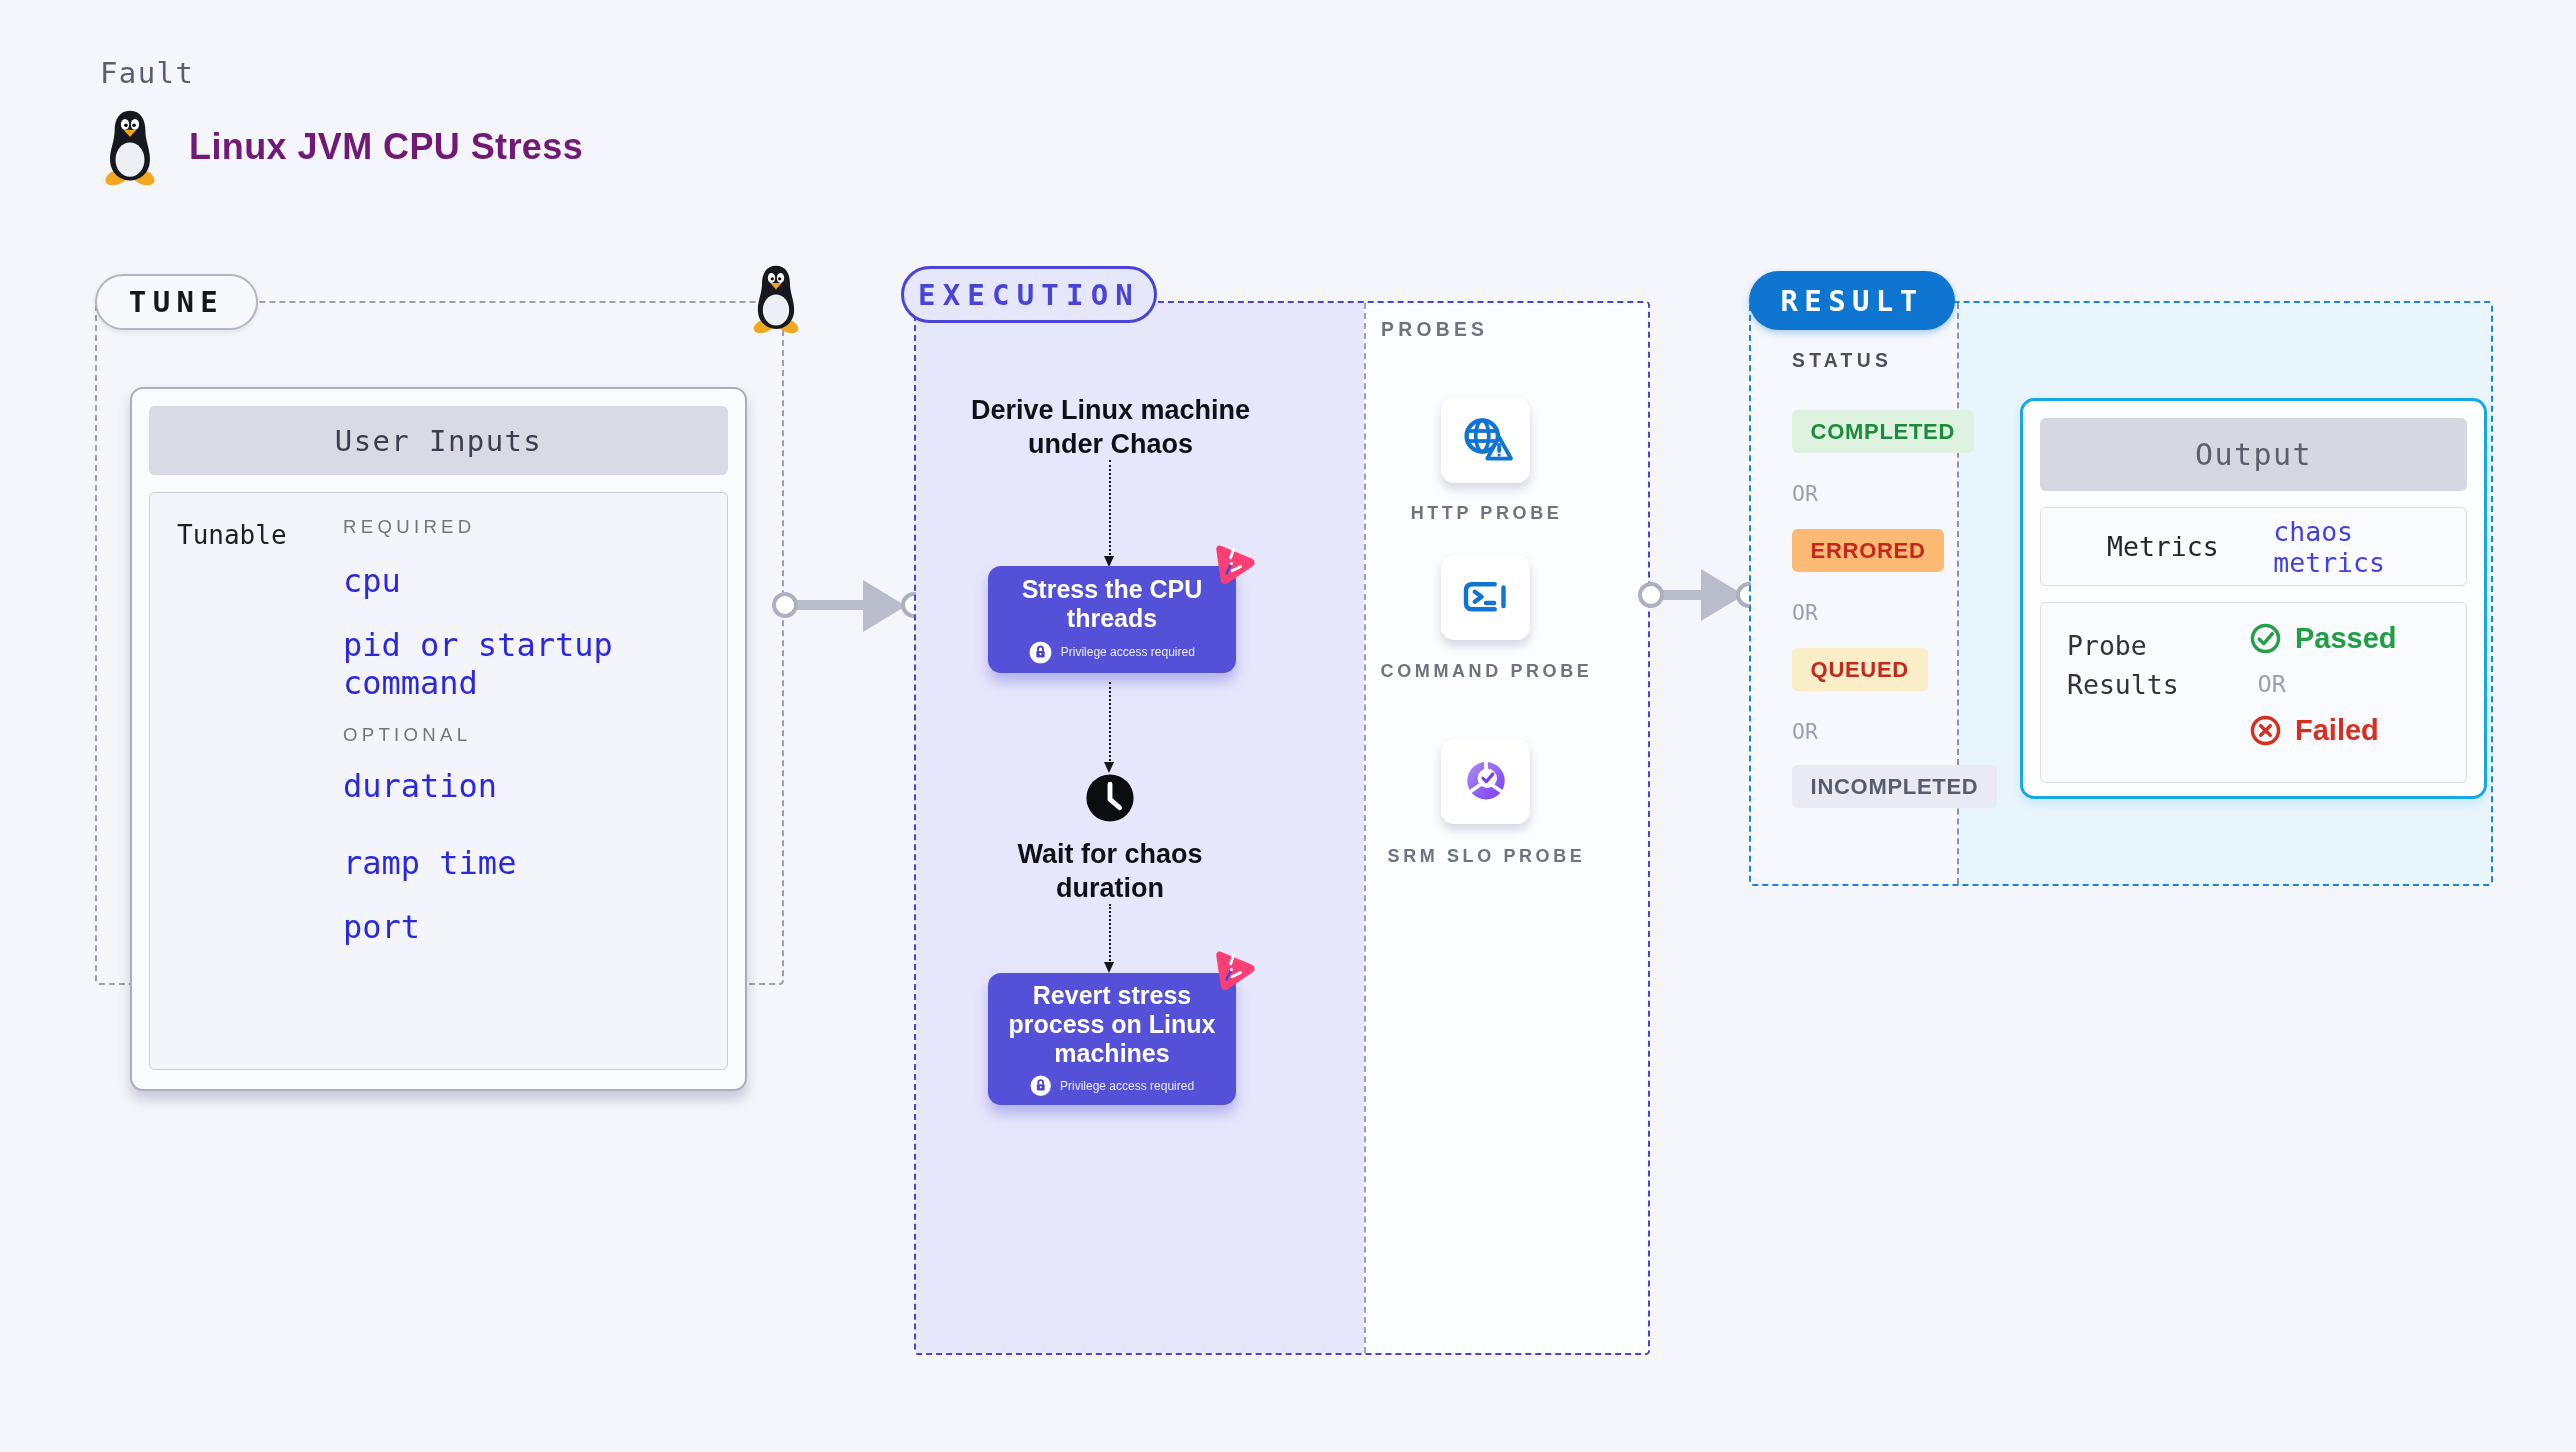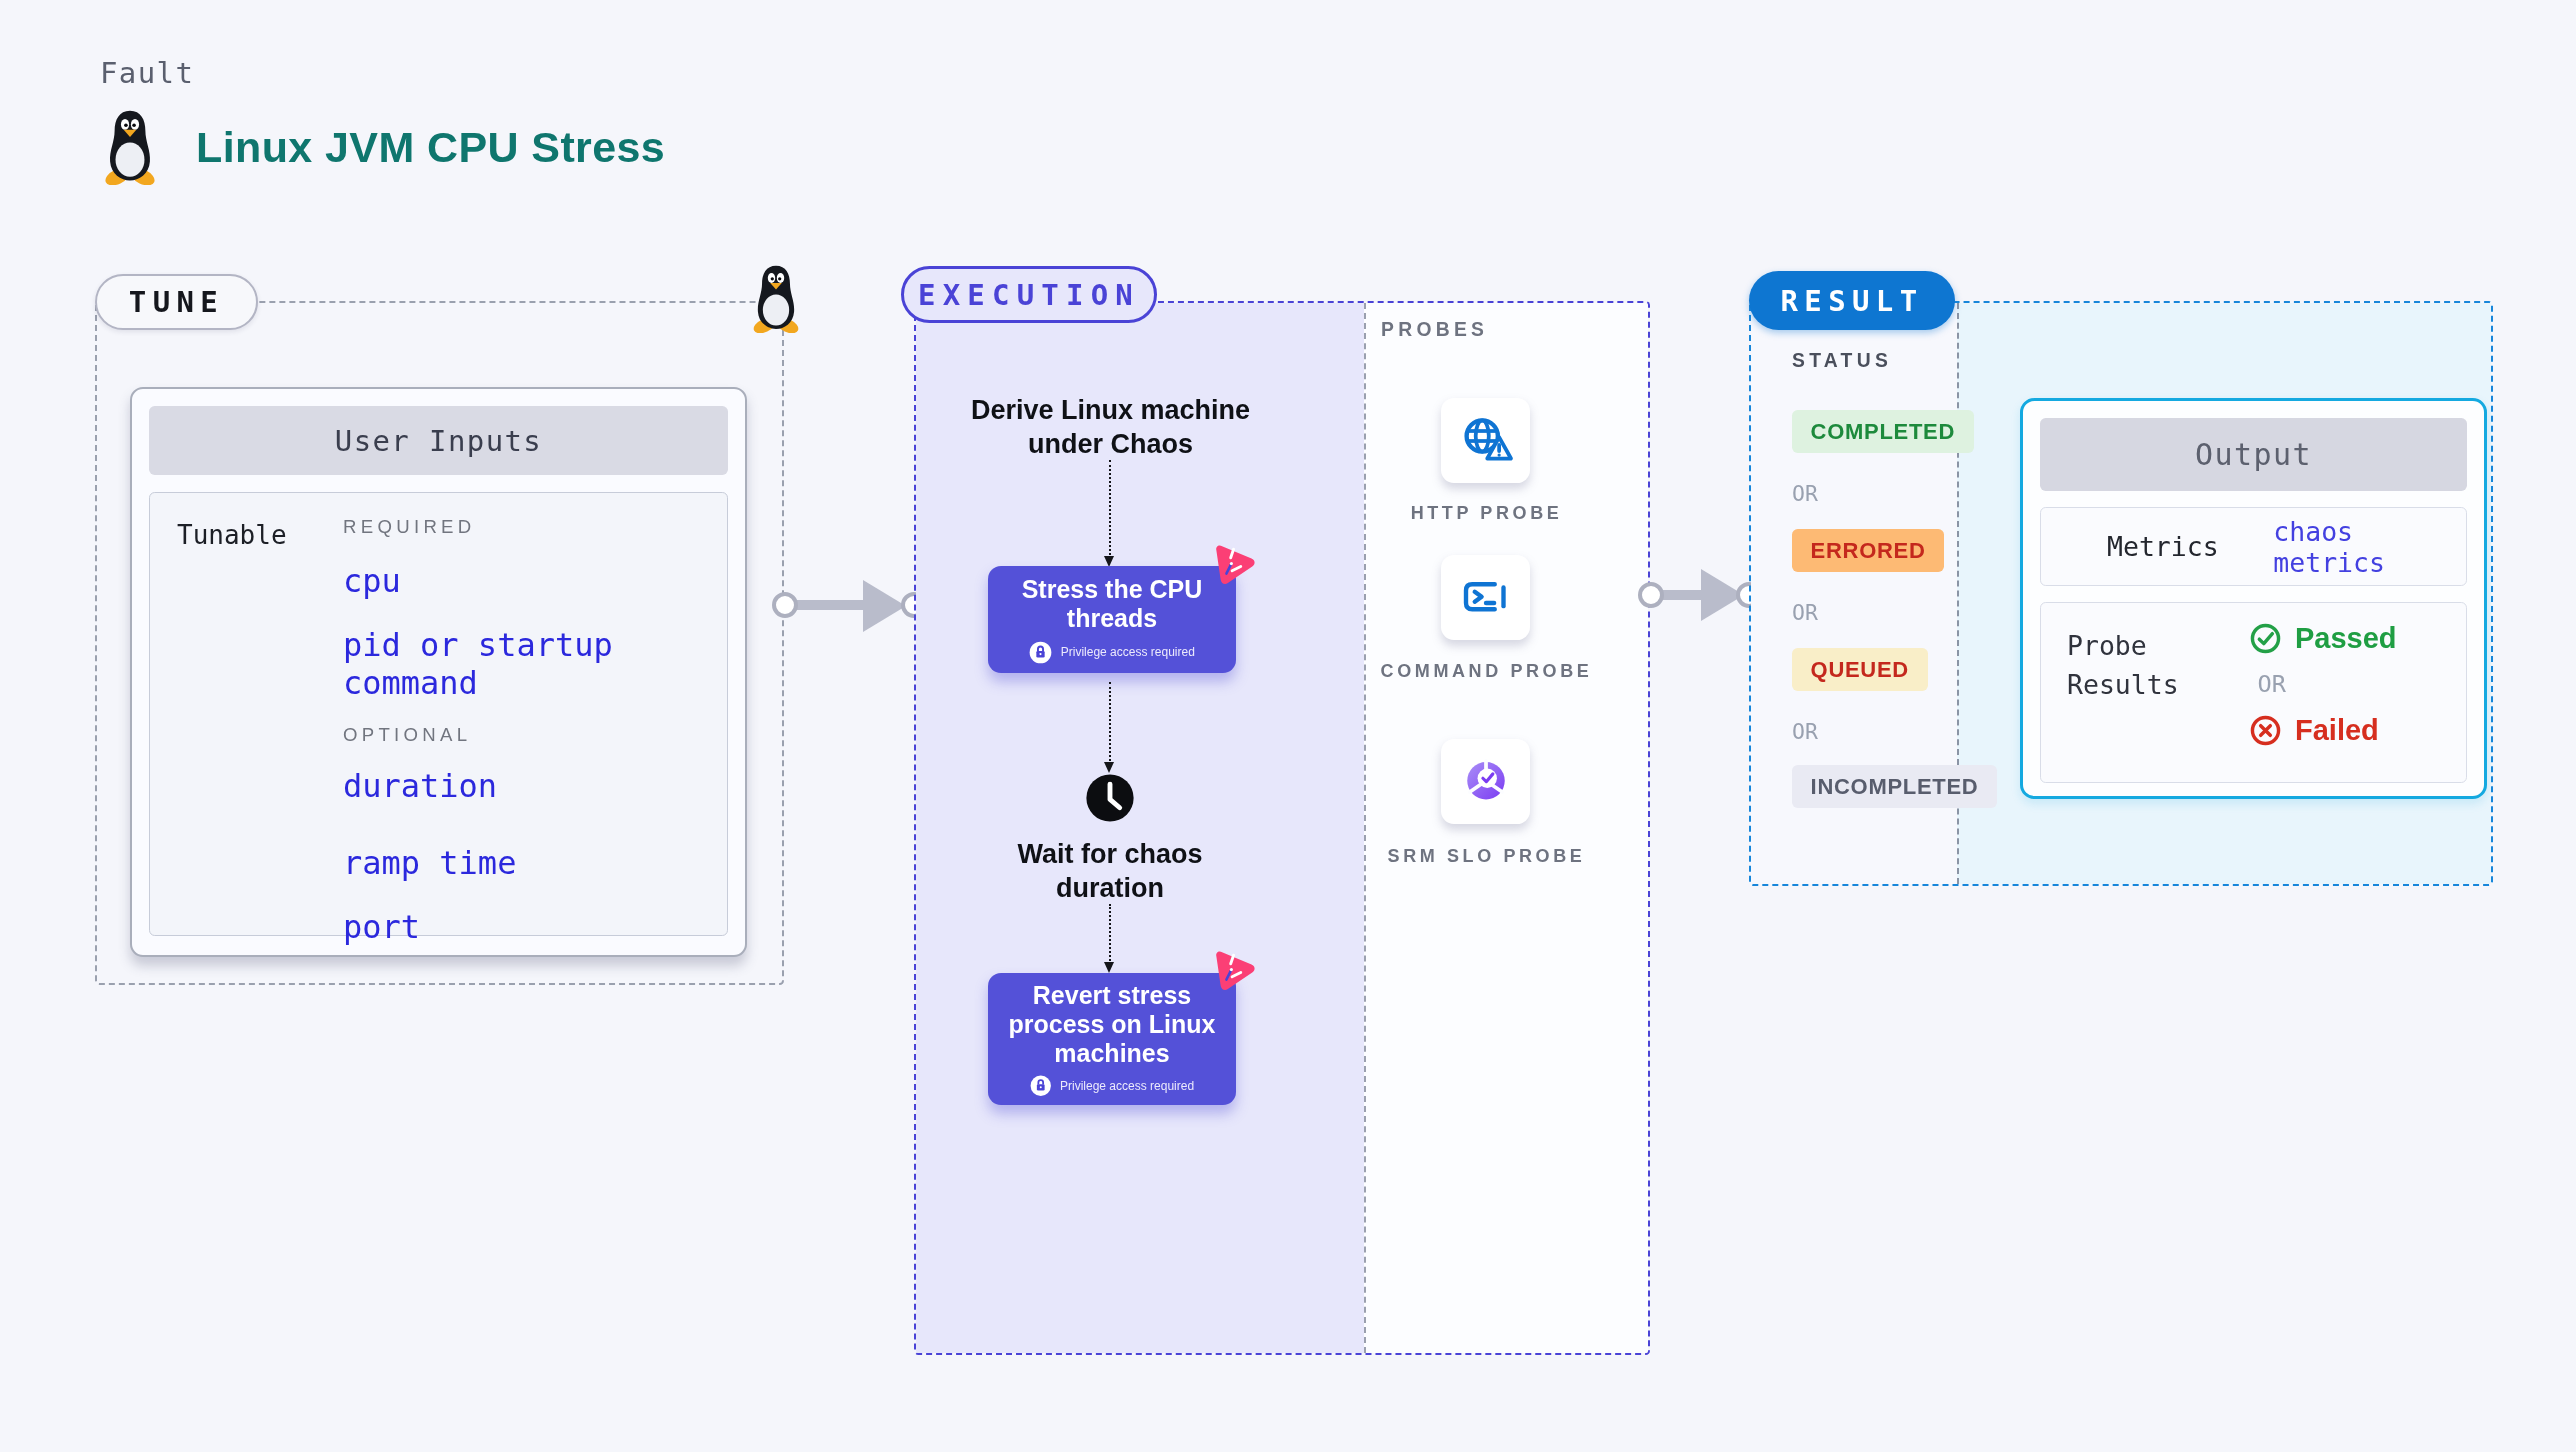--- a/index.html
+++ b/index.html
@@ -13,21 +13,21 @@
   *{box-sizing:border-box; margin:0; padding:0;}
   html,body{width:2576px; height:1452px;}
   body{background:var(--page-bg); font-family:"Liberation Sans",sans-serif; overflow:hidden;}
   #canvas{position:relative; width:2576px; height:1452px; background:var(--page-bg);}
   .mono{font-family:"DejaVu Sans Mono",monospace;}
   .abs{position:absolute;}
 
   
   .fault-kicker{left:100px; top:56px; font-size:29px; color:#5a5f6e; letter-spacing:1.4px;}
   .title-row{left:100px; top:109px; display:flex; align-items:center; gap:29px;}
-  .page-title{font-size:43px; font-weight:bold; color:#0f766e; letter-spacing:0.4px;margin-left:7px;}
+  .page-title{font-size:36px; font-weight:bold; color:#701a75; letter-spacing:0.4px;}
 
   
   .secbox{border-radius:4.3px;}
   .tune-box{left:95px; top:301px; width:689px; height:684px; border:2.9px dashed var(--gray-dash);}
   .exec-box{left:914px; top:301px; width:736px; height:1054px; border:2.9px dashed var(--indigo); overflow:hidden;}
   .exec-left{position:absolute; left:0; top:0; bottom:0; width:448px; background:var(--lavender);}
   .exec-right{position:absolute; left:448px; top:0; bottom:0; right:0; background:#fcfdff;}
   .exec-divider{position:absolute; left:448px; top:0; bottom:0; width:0; border-left:2.1px dashed var(--gray-dash);}
   .result-box{left:1749px; top:301px; width:744px; height:585px; border:2.9px dashed var(--result-dash); overflow:hidden;}
   .result-left{position:absolute; left:0; top:0; bottom:0; width:206px; background:#f7f8fd;}
@@ -39,21 +39,21 @@
         font-family:"DejaVu Sans Mono",monospace; font-weight:bold;}
   .tune-pill{left:95px; top:274px; width:163px; height:56px; background:#f7f8fb;
         border:2.9px solid #b3b5c4; color:#15171d; font-size:29px; letter-spacing:6.4px;
         box-shadow:0 2.1px 5.7px rgba(40,40,80,.10);}
   .exec-pill{left:901px; top:266px; width:256px; height:57px; background:var(--lavender);
         border:3.6px solid var(--indigo); color:var(--indigo); font-size:29px; letter-spacing:7.2px;}
   .result-pill{left:1749px; top:271px; width:206px; height:59px; background:var(--blue);
         color:#fff; font-size:29px; letter-spacing:6.4px; box-shadow:0 2.9px 7.2px rgba(14,118,209,.35);}
 
   
-  .ui-card{left:130px; top:387px; width:617px; height:570px; background:#fafbff;
+  .ui-card{left:130px; top:387px; width:617px; height:704px; background:#fafbff;
         border:2.1px solid #a9aebb; border-radius:13px; box-shadow:0 8.6px 11.5px rgba(70,75,110,.25);}
   .ui-header{position:absolute; left:17px; right:17px; top:17px; height:69px; background:#d9dae4;
         border-radius:5.7px; display:flex; align-items:center; justify-content:center;
         font-size:29px; color:#3a3e4e; letter-spacing:1.4px;}
   .ui-body{position:absolute; left:17px; right:17px; top:103px; bottom:18.6px; background:#f3f5fa;
         border:1.4px solid #c7ccd9; border-radius:5.7px;}
   .tunable-label{position:absolute; left:27px; top:27px; font-size:26px; color:#1c1f26;}
   .param-col{position:absolute; left:193px; top:23px; display:flex; flex-direction:column;}
   .param-head{font-size:18.6px; letter-spacing:4.3px; color:#71757f;}
   .param-item{font-family:"DejaVu Sans Mono",monospace; font-size:32px; color:var(--param-blue);}

